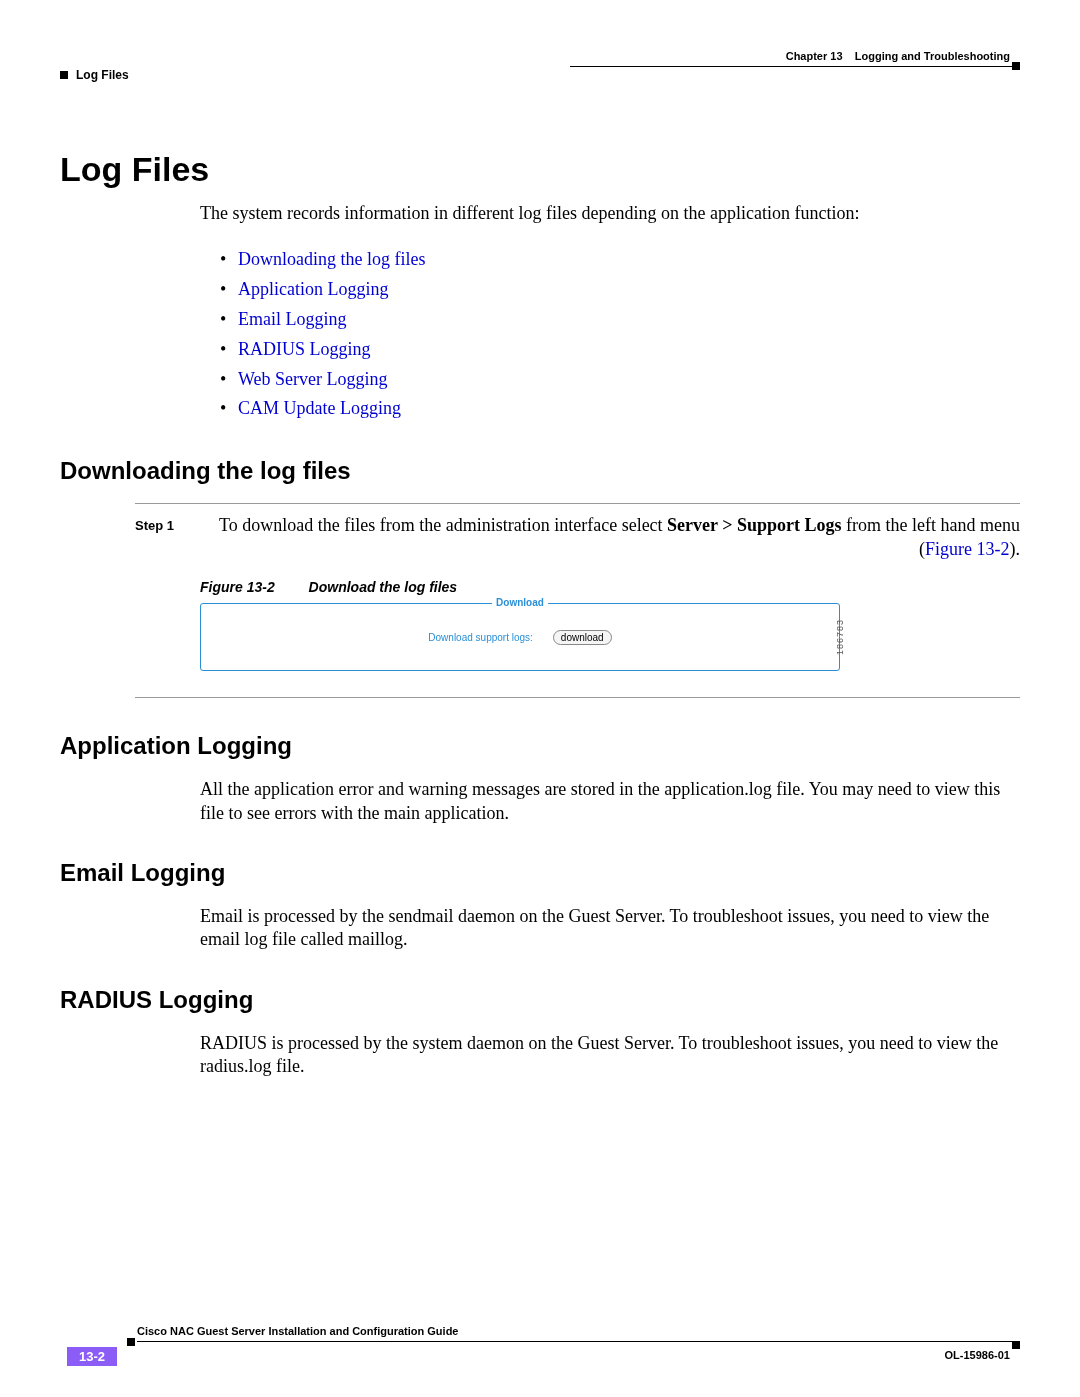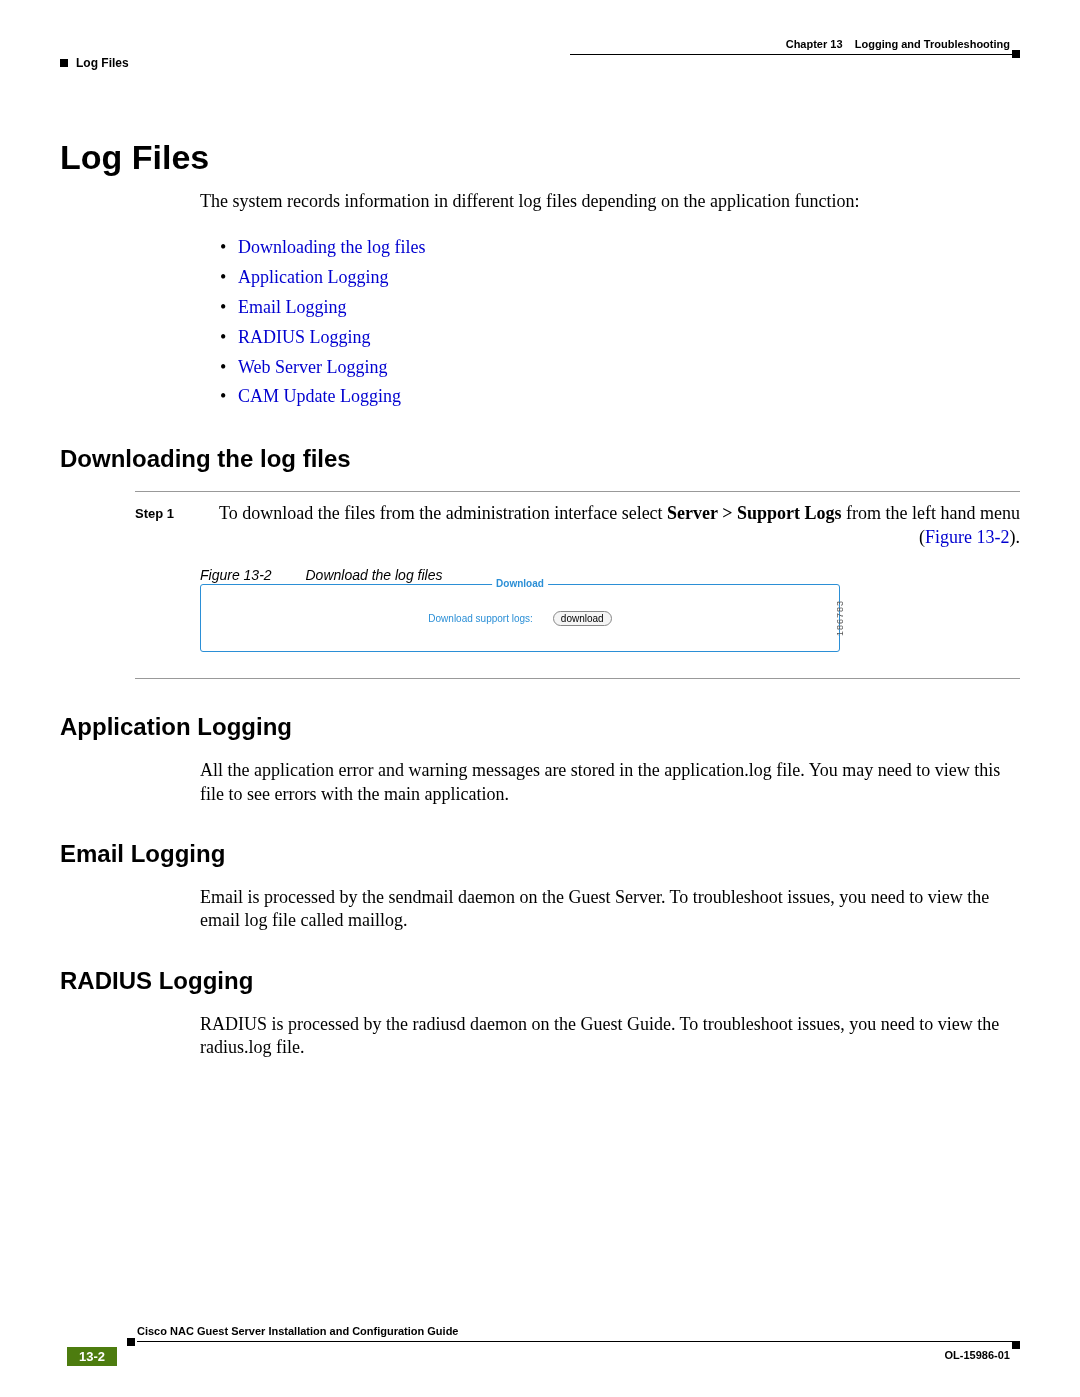--- a/index.html
+++ b/index.html
@@ -14,20 +14,21 @@
   .page {
     padding: 38px 60px 70px 60px;
     position: relative;
     height: 100%;
   }
   .header-row {
     display: flex;
     align-items: center;
     position: relative;
     height: 32px;
+    margin-top: 12px;
   }
   .header-right {
     position: absolute;
     right: 0;
     top: 0;
     font-family: Arial, Helvetica, sans-serif;
     font-size: 11px;
     font-weight: bold;
     padding-right: 10px;
   }
@@ -120,26 +121,26 @@
     font-weight: bold;
     font-size: 13px;
     width: 65px;
     padding-top: 4px;
     flex-shrink: 0;
   }
   .step-body { flex: 1; line-height: 1.3; text-align: right; }
   .figref { color: #0000d0; }
   .fig-caption {
     font-family: Arial, Helvetica, sans-serif;
-    font-weight: normal;
+    font-weight: bold;
     font-style: italic;
     font-size: 14px;
     margin-left: 140px;
     margin-top: 18px;
-    margin-bottom: 1px;
+    margin-bottom: 8px;
   }
   .fig-caption .fignum { margin-right: 30px; font-style: italic; }
 
   .download-panel-wrap {
     margin-left: 140px;
     position: relative;
     width: 640px;
   }
   .download-panel {
     border: 1px solid #2b8fd6;
@@ -234,21 +235,21 @@
   }
   .footer-bottom {
     position: relative;
     height: 20px;
     margin-top: 4px;
   }
   .page-badge {
     position: absolute;
     left: 0;
     top: 0;
-    background: #4d7c0f;
+    background: #8b5cf6;
     color: #fff;
     font-family: Arial, Helvetica, sans-serif;
     font-weight: bold;
     font-size: 13px;
     padding: 2px 12px;
   }
   .footer-code {
     position: absolute;
     right: 10px;
     top: 2px;
@@ -325,21 +326,21 @@
 
   <div class="rule-thin" style="margin-top:12px"></div>
 
   <h2 class="h2">Application Logging</h2>
   <p class="body-para">All the application error and warning messages are stored in the application.log file. You may need to view this file to see errors with the main application.</p>
 
   <h2 class="h2">Email Logging</h2>
   <p class="body-para">Email is processed by the sendmail daemon on the Guest Server. To troubleshoot issues, you need to view the email log file called maillog.</p>
 
   <h2 class="h2">RADIUS Logging</h2>
-  <p class="body-para">RADIUS is processed by the radiusd daemon on the Guest Guide. To troubleshoot issues, you need to view the radius.log file.</p>
+  <p class="body-para">RADIUS is processed by the system daemon on the Guest Server. To troubleshoot issues, you need to view the radius.log file.</p>
 
   <div class="footer">
     <div class="footer-title-row">
       <div class="footer-marker-tl"></div>
       <div class="footer-title">Cisco NAC Guest Server Installation and Configuration Guide</div>
       <div class="footer-rule"></div>
     </div>
     <div class="footer-bottom">
       <div class="page-badge">13-2</div>
       <div class="footer-code">OL-15986-01</div>

